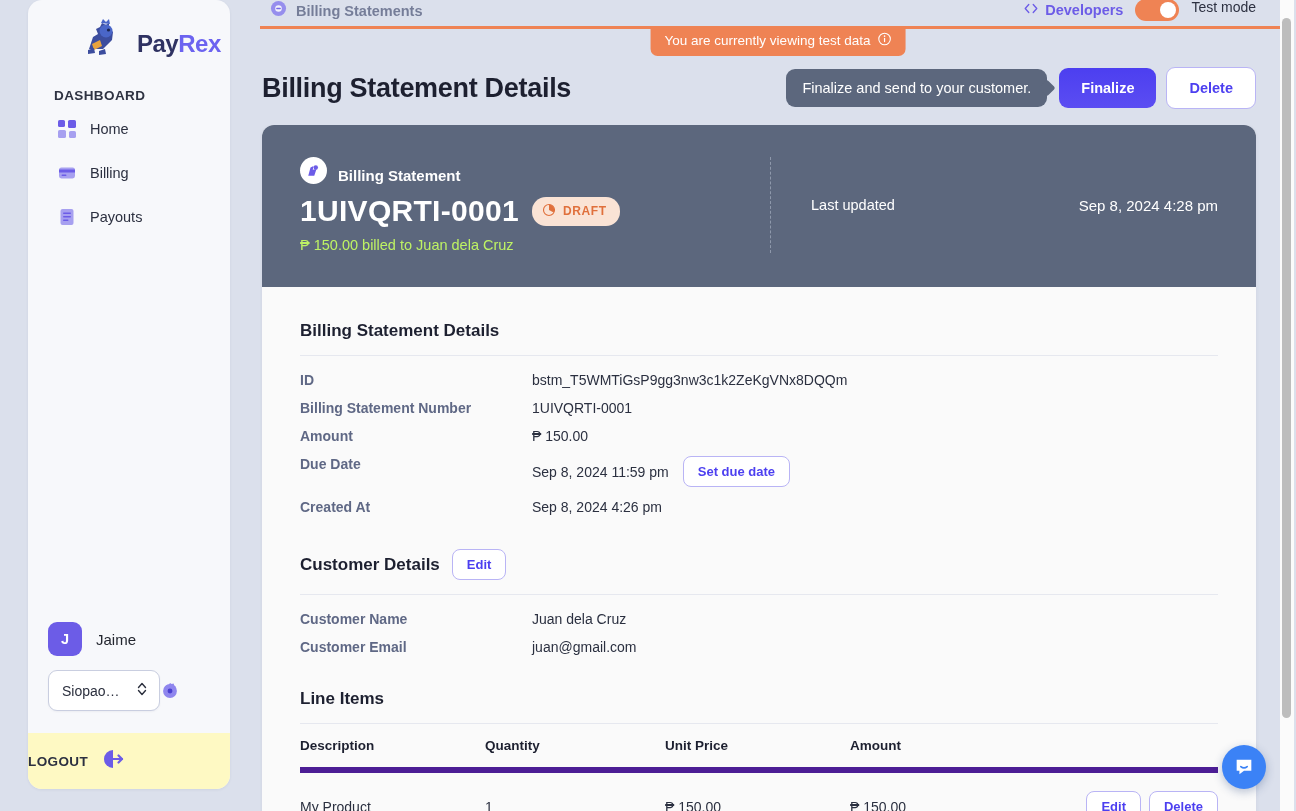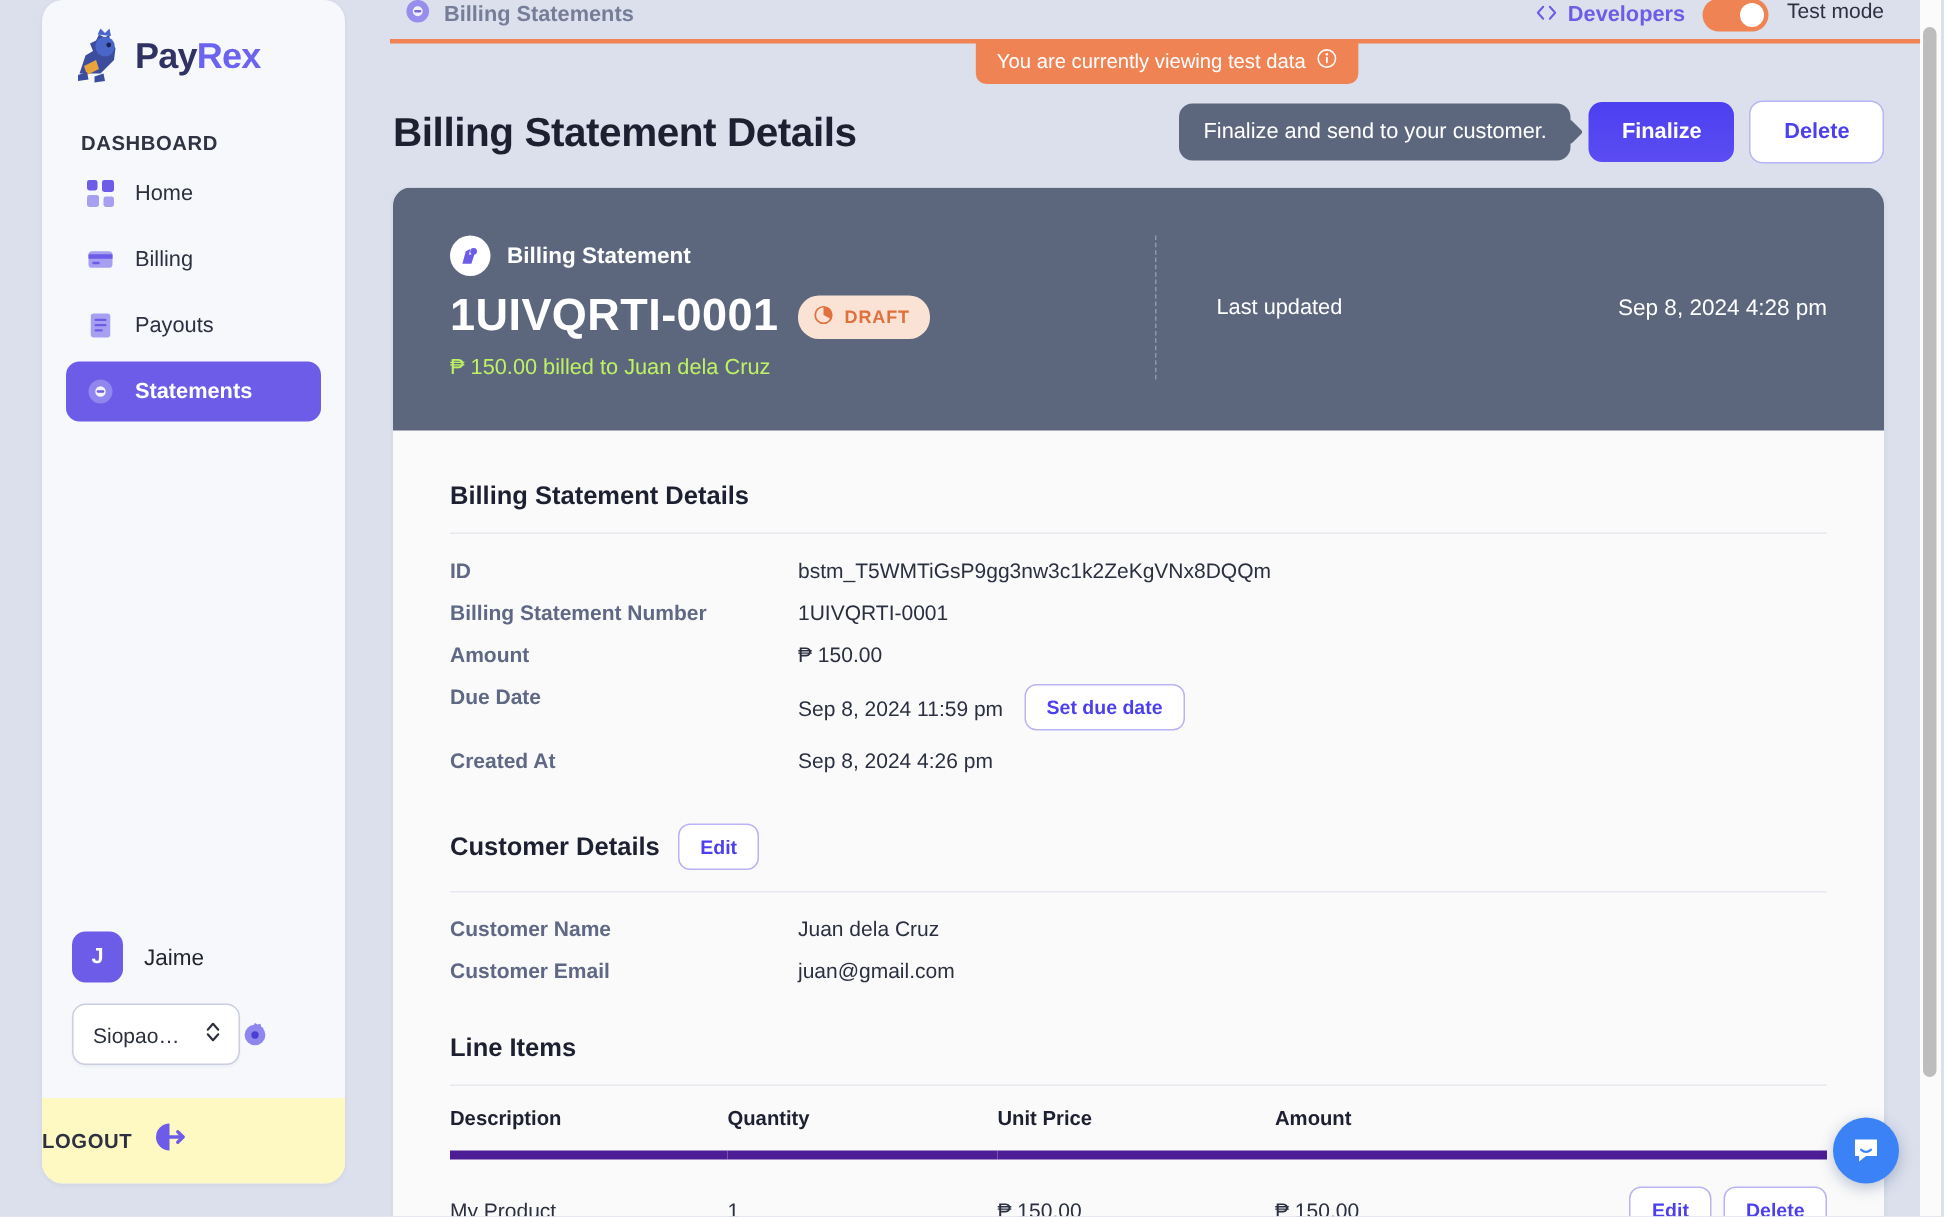--- a/index.html
+++ b/index.html
@@ -20,22 +20,23 @@
   }
   .sidebar {
     flex: 1 1 auto;
     background: #f7f8fb;
     border-radius: 14px;
     display: flex; flex-direction: column;
     box-shadow: 0 1px 3px rgba(40,50,80,.07);
     overflow: hidden;
   }
   .logo-row {
-    display: flex; align-items: center; gap: 4px;
+    display: flex; align-items: flex-end; gap: 15px;
     padding: 18px 0 8px 16px;
+    margin-left: 36px;
   }
   .logo-mark { width: 42px; height: 40px; flex: 0 0 42px; }
   .logo-text { font-size: 24px; font-weight: 700; letter-spacing: -.5px; }
   .logo-pay { color: #2f3262; }
   .logo-rex { color: #6c63f0; }
 
   .nav-title {
     font-size: 13.5px; font-weight: 700; color: #2f3342;
     letter-spacing: .4px; padding: 22px 12px 6px 26px;
   }
@@ -142,21 +143,21 @@
   .scroll-area { flex: 1 1 auto; padding: 0 40px 0 2px; overflow: hidden; }
   .card {
     background: #fafafa; border-radius: 12px 12px 0 0; overflow: hidden;
     box-shadow: 0 1px 4px rgba(40,50,80,.07);
   }
   .card-hero {
     background: #5c677d; color: #fff;
     padding: 32px 38px 34px; display: flex; align-items: center;
   }
   .hero-left { flex: 0 0 470px; }
-  .hero-kind { display: flex; align-items: center; gap: 11px; margin-bottom: 10px; }
+  .hero-kind { display: flex; align-items: flex-end; gap: 11px; margin-bottom: 10px; }
   .hero-avatar {
     width: 27px; height: 27px; border-radius: 50%; background: #fff;
     display: flex; align-items: center; justify-content: center;
   }
   .hero-kind-label { font-size: 15px; font-weight: 600; }
   .hero-num-row { display: flex; align-items: center; gap: 13px; margin-bottom: 9px; }
   .hero-number { font-size: 30px; font-weight: 600; letter-spacing: .3px; }
   .badge {
     display: inline-flex; align-items: center; gap: 7px;
     background: #fae3d5; color: #e0703c;
@@ -277,30 +278,20 @@
             <svg viewBox="0 0 18 18" width="18" height="18">
               <rect x="2.5" y="1" width="13" height="16" rx="2" fill="#a7a0f0"></rect>
               <rect x="5" y="4.5" width="8" height="1.5" rx=".7" fill="#6c5ce7"></rect>
               <rect x="5" y="8" width="8" height="1.5" rx=".7" fill="#6c5ce7"></rect>
               <rect x="5" y="11.5" width="5.5" height="1.5" rx=".7" fill="#6c5ce7"></rect>
             </svg>
           </span>
           <span>Payouts</span>
         </div>
 
-        <div class="nav-item active">
-          <span class="nav-icon">
-            <svg viewBox="0 0 18 18" width="18" height="18">
-              <circle cx="9" cy="9" r="8" fill="#8f86ee"></circle>
-              <path d="M5.5 9 a3.5 3.5 0 0 1 7 0 a3.5 3.5 0 0 1 -7 0" fill="#fff" opacity=".9"></path>
-              <rect x="6.5" y="8.2" width="5" height="1.6" rx=".8" fill="#6c5ce7"></rect>
-            </svg>
-          </span>
-          <span>Statements</span>
-        </div>
 
       </div>
 
       <div class="sidebar-spacer"></div>
 
       <div class="user-row">
         <div class="avatar">J</div>
         <div class="user-name">Jaime</div>
       </div>
 

